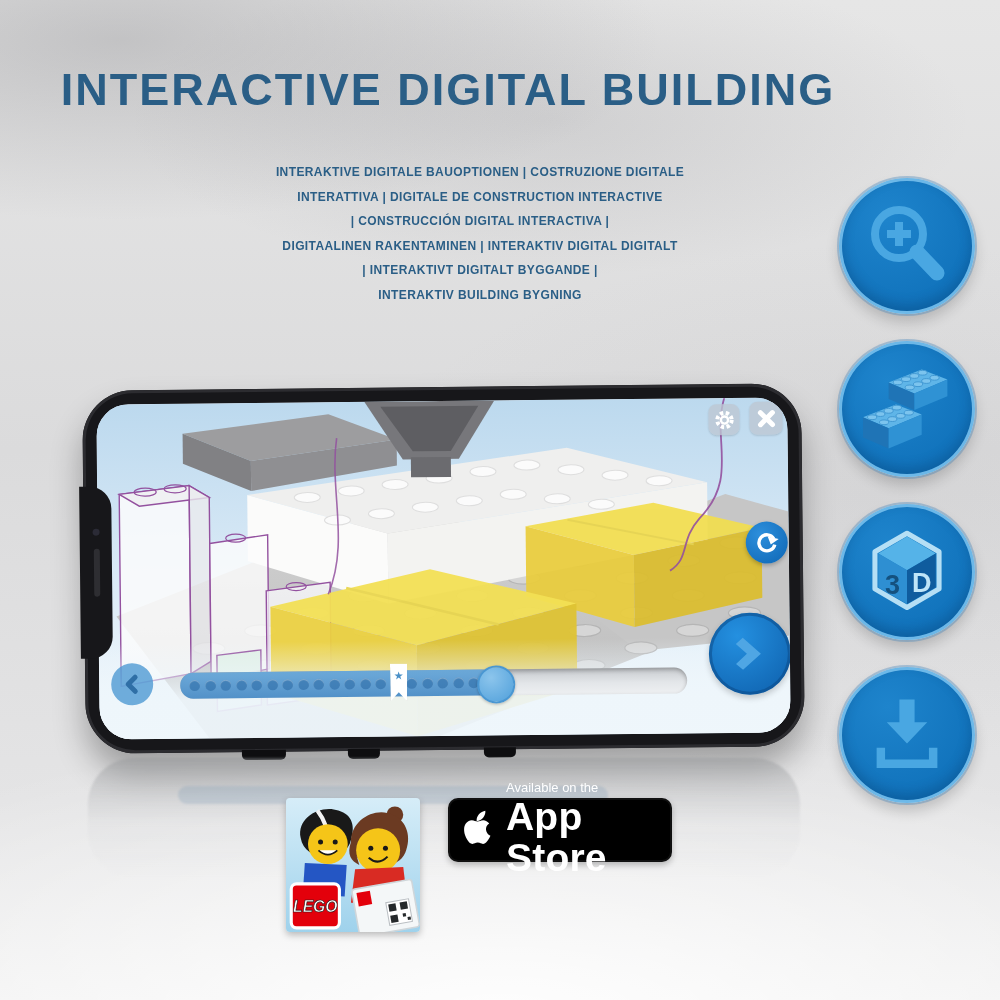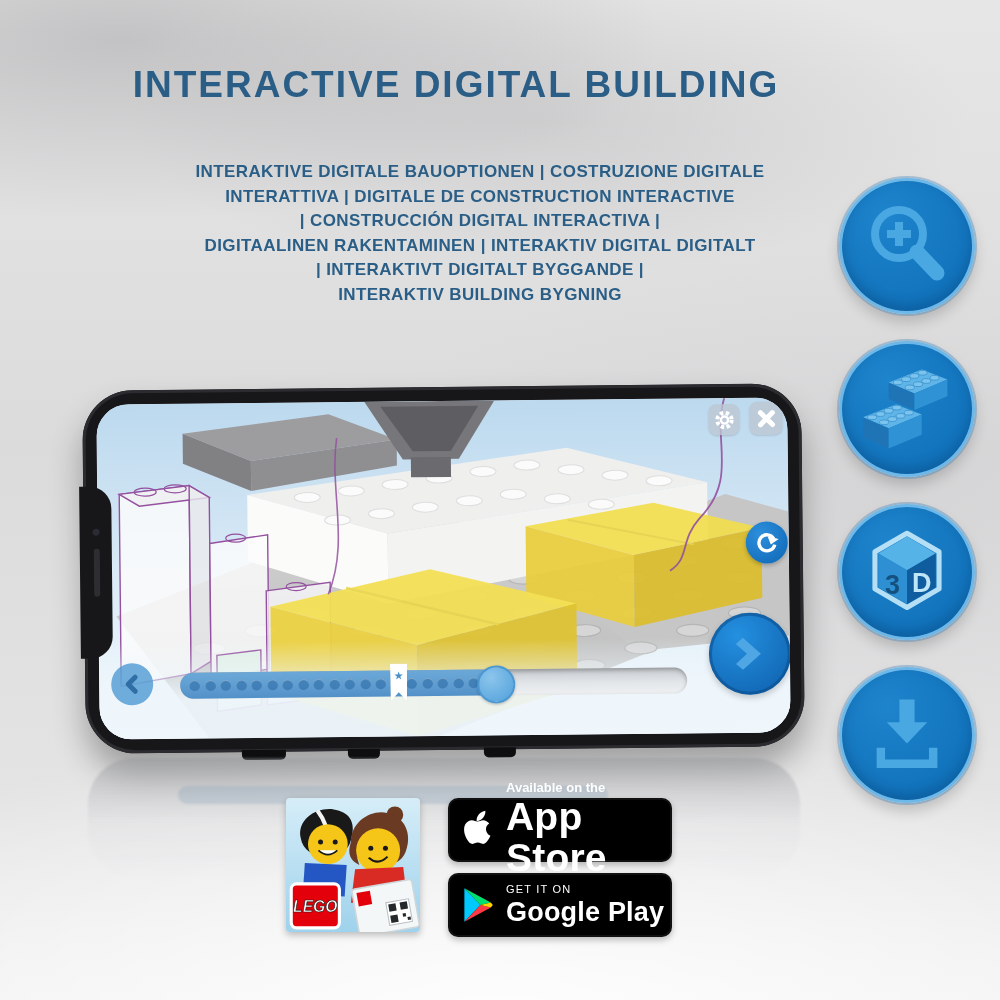--- a/index.html
+++ b/index.html
@@ -6,23 +6,23 @@
   body{width:1000px;height:1000px;font-family:"Liberation Sans",sans-serif;overflow:hidden;}
   .canvas{position:relative;width:1000px;height:1000px;overflow:hidden;
     background:
       radial-gradient(900px 300px at 12% 4%, rgba(115,115,120,.30), rgba(115,115,120,0) 60%),
       radial-gradient(700px 260px at 55% 12%, rgba(130,130,135,.20), transparent 60%),
       radial-gradient(800px 400px at 88% 50%, rgba(150,150,155,.10), transparent 65%),
       radial-gradient(1200px 420px at 50% 102%, rgba(255,255,255,.9), transparent 70%),
       linear-gradient(180deg,#e6e6e6,#dbdbdc 45%,#e4e4e5 80%,#f1f1f1);}
   
   .title{position:absolute;top:64px;left:0;width:896px;text-align:center;
-    font-size:37px;font-weight:700;letter-spacing:2px;color:var(--title-text,#2A5E86);margin-left:8px;}
+    font-size:45px;font-weight:700;letter-spacing:2px;color:var(--title-text,#2A5E86);}
   .subtitle{position:absolute;top:160px;left:130px;width:700px;text-align:center;
-    font-size:17px;font-weight:700;letter-spacing:.4px;line-height:24.5px;color:var(--title-text,#2A5E86);}
+    font-size:12px;font-weight:700;letter-spacing:.4px;line-height:24.5px;color:var(--title-text,#2A5E86);}
   
   .icon-col{position:absolute;top:178px;right:25px;width:136px;}
   .fi{position:relative;width:130px;height:130px;border-radius:50%;margin-bottom:27px;
     background:radial-gradient(circle at 35% 28%, #1E84CC, var(--icon-circle,#1173BC) 72%);
     border:3px solid rgba(125,195,238,.85);
     box-shadow:0 0 0 2px rgba(60,130,185,.35), 0 8px 14px rgba(0,0,0,.18), inset 0 -6px 12px rgba(0,40,80,.25);
     display:flex;align-items:center;justify-content:center;}
   .fi svg{display:block;}
   .fi360-label{position:absolute;top:26px;width:100%;text-align:center;font-size:37px;font-weight:800;
     color:#2FA8E1;-webkit-text-stroke:1.4px #0C5AA0;letter-spacing:0;}
@@ -76,21 +76,21 @@
   .phone-reflection .bar{position:absolute;left:90px;top:28px;width:430px;height:18px;border-radius:9px;
     background:rgba(120,150,180,.25);}
   
   .app-icon{position:absolute;left:286px;top:798px;width:134px;height:134px;border-radius:4px;
     overflow:hidden;box-shadow:0 3px 7px rgba(0,0,0,.25);}
   .badge{position:absolute;left:448px;width:220px;height:60px;background:#000;border-radius:10px;
     border:2px solid #111;color:#fff;display:flex;align-items:center;box-shadow:0 3px 6px rgba(0,0,0,.25);}
   .badge-as{top:798px;} .badge-gp{top:873px;}
   .badge .logo{width:56px;display:flex;align-items:center;justify-content:center;flex:0 0 auto;}
   .badge .txt{display:flex;flex-direction:column;justify-content:center;line-height:1.05;}
-  .badge-as .l1{font-size:13px;font-weight:700;margin-bottom:2px;}
+  .badge-as .l1{font-size:13px;font-weight:400;margin-bottom:2px;}
   .badge-as .l2{font-size:39px;font-weight:600;letter-spacing:.2px;}
   .badge-gp .l1{font-size:11px;font-weight:400;letter-spacing:1.2px;margin-bottom:3px;}
   .badge-gp .l2{font-size:27px;font-weight:600;letter-spacing:.2px;}
 </style>
 </head>
 <body>
 
 <div class="canvas">
 
   <div class="title">INTERACTIVE DIGITAL BUILDING</div>
@@ -408,28 +408,14 @@
         <path d="M31.5,1 c0.4,3.4 -1,6.7 -2.9,9.1 c-2,2.4 -5.2,4.3 -8.3,4.1 c-0.5,-3.2 1.1,-6.6 2.9,-8.7 C25.2,3.1 28.7,1.3 31.5,1 z"></path>
         <path d="M36.5,17.6 c-1.9,-2.7 -4.9,-4.3 -7.7,-4.3 c-3.5,0 -5,1.7 -7.4,1.7 c-2.5,0 -4.4,-1.7 -7.4,-1.7 c-3,0 -6.2,1.8 -8.2,5 c-2.9,4.5 -2.4,13 2.3,20.2 c1.7,2.6 3.9,5.5 6.8,5.5 c2.6,0 3.3,-1.7 6.8,-1.7 c3.5,0 4.1,1.7 6.8,1.7 c2.9,0 5.3,-3.2 7,-5.8 c1.2,-1.9 1.7,-2.8 2.6,-4.9 c-6.8,-2.6 -7.9,-12.2 -1.6,-15.7 z"></path>
       </svg>
     </div>
     <div class="txt">
       <span class="l1">Available on the</span>
       <span class="l2">App Store</span>
     </div>
   </div>
 
-  <div class="badge badge-gp">
-    <div class="logo">
-      <svg width="32" height="36" viewBox="0 0 40 44">
-        <polygon points="3,1 3,43 23,22" fill="#00C9FF"></polygon>
-        <polygon points="3,1 23,22 36,19" fill="#00E070"></polygon>
-        <polygon points="3,43 23,22 36,25" fill="#FF3A44"></polygon>
-        <polygon points="23,22 36,19 38.5,22 36,25" fill="#FFD400"></polygon>
-      </svg>
-    </div>
-    <div class="txt">
-      <span class="l1">GET IT ON</span>
-      <span class="l2">Google Play</span>
-    </div>
-  </div>
 
 </div>
 
 </body></html>

